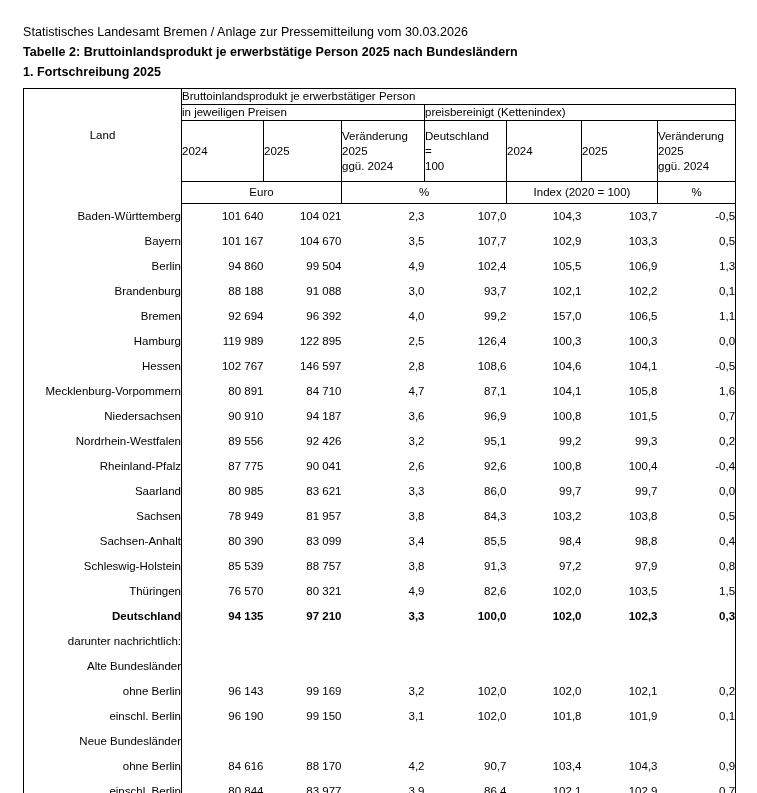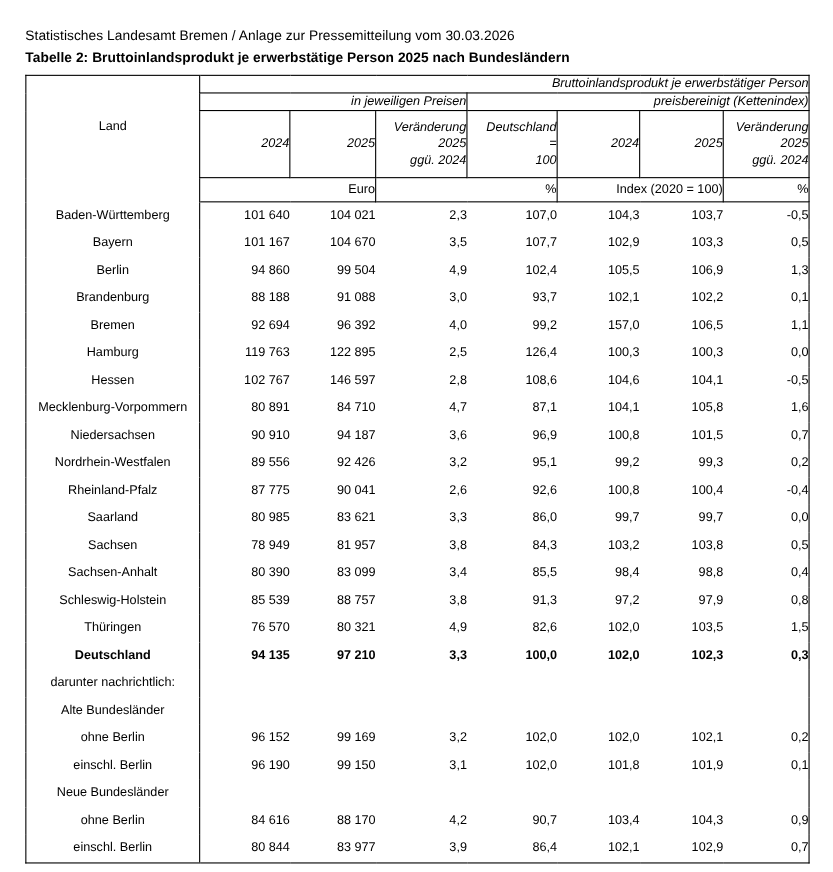--- a/index.html
+++ b/index.html
@@ -56,67 +56,67 @@
   }
 
   
   .bt { border-top: 1.3px solid #000 !important; }
   .bb { border-bottom: 1.3px solid #000 !important; }
   .bl { border-left: 1.3px solid #000 !important; }
   .br { border-right: 1.3px solid #000 !important; }
 
   
   .hd {
-    text-align: right;
+    text-align: left;
     font-size: 11.5px;
     line-height: 15px;
     padding: 2px 2px;
-    font-style: italic;
   }
   .hd-land {
     text-align: center;
     font-size: 11.5px;
   }
   .hd-unit {
-    text-align: right;
+    text-align: center;
     font-size: 11.5px;
     line-height: 15px;
     height: 21px;
   }
   .hd-multi {
     line-height: 15px;
   }
 
   
   tbody td {
     height: 25px;
     line-height: 25px;
     font-size: 11.5px;
   }
   td.label {
-    text-align: center;
+    text-align: right;
     padding-left: 5px;
     white-space: nowrap;
   }
   td.num {
     text-align: right;
     padding-right: 13px;
     white-space: nowrap;
   }
   tr.total td { font-weight: bold; }
   .indent { padding-left: 25px; }
 </style>
 </head>
 <body>
 
 <div class="page">
 
   <div class="titles">
     <div class="title-line">Statistisches Landesamt Bremen / Anlage zur Pressemitteilung vom 30.03.2026</div>
     <div class="title-line bold">Tabelle 2: Bruttoinlandsprodukt je erwerbstätige Person 2025 nach Bundesländern</div>
+    <div class="title-line bold">1. Fortschreibung 2025</div>
   </div>
 
   <div class="table-wrap">
     <table class="gdp">
       <colgroup>
         <col style="width:158px">
         <col style="width:82px">
         <col style="width:78px">
         <col style="width:83px">
         <col style="width:82px">
@@ -214,21 +214,21 @@
             <td class="num bl">92 694</td>
             <td class="num">96 392</td>
             <td class="num">4,0</td>
             <td class="num">99,2</td>
             <td class="num">157,0</td>
             <td class="num">106,5</td>
             <td class="num br">1,1</td>
           </tr>
           <tr>
             <td class="label bl">Hamburg</td>
-            <td class="num bl">119 763</td>
+            <td class="num bl">119 989</td>
             <td class="num">122 895</td>
             <td class="num">2,5</td>
             <td class="num">126,4</td>
             <td class="num">100,3</td>
             <td class="num">100,3</td>
             <td class="num br">0,0</td>
           </tr>
           <tr>
             <td class="label bl">Hessen</td>
             <td class="num bl">102 767</td>
@@ -354,21 +354,21 @@
             <td class="num bl"></td>
             <td class="num"></td>
             <td class="num"></td>
             <td class="num"></td>
             <td class="num"></td>
             <td class="num"></td>
             <td class="num br"></td>
           </tr>
           <tr>
             <td class="label bl indent">ohne Berlin</td>
-            <td class="num bl">96 152</td>
+            <td class="num bl">96 143</td>
             <td class="num">99 169</td>
             <td class="num">3,2</td>
             <td class="num">102,0</td>
             <td class="num">102,0</td>
             <td class="num">102,1</td>
             <td class="num br">0,2</td>
           </tr>
           <tr>
             <td class="label bl indent">einschl. Berlin</td>
             <td class="num bl">96 190</td>

